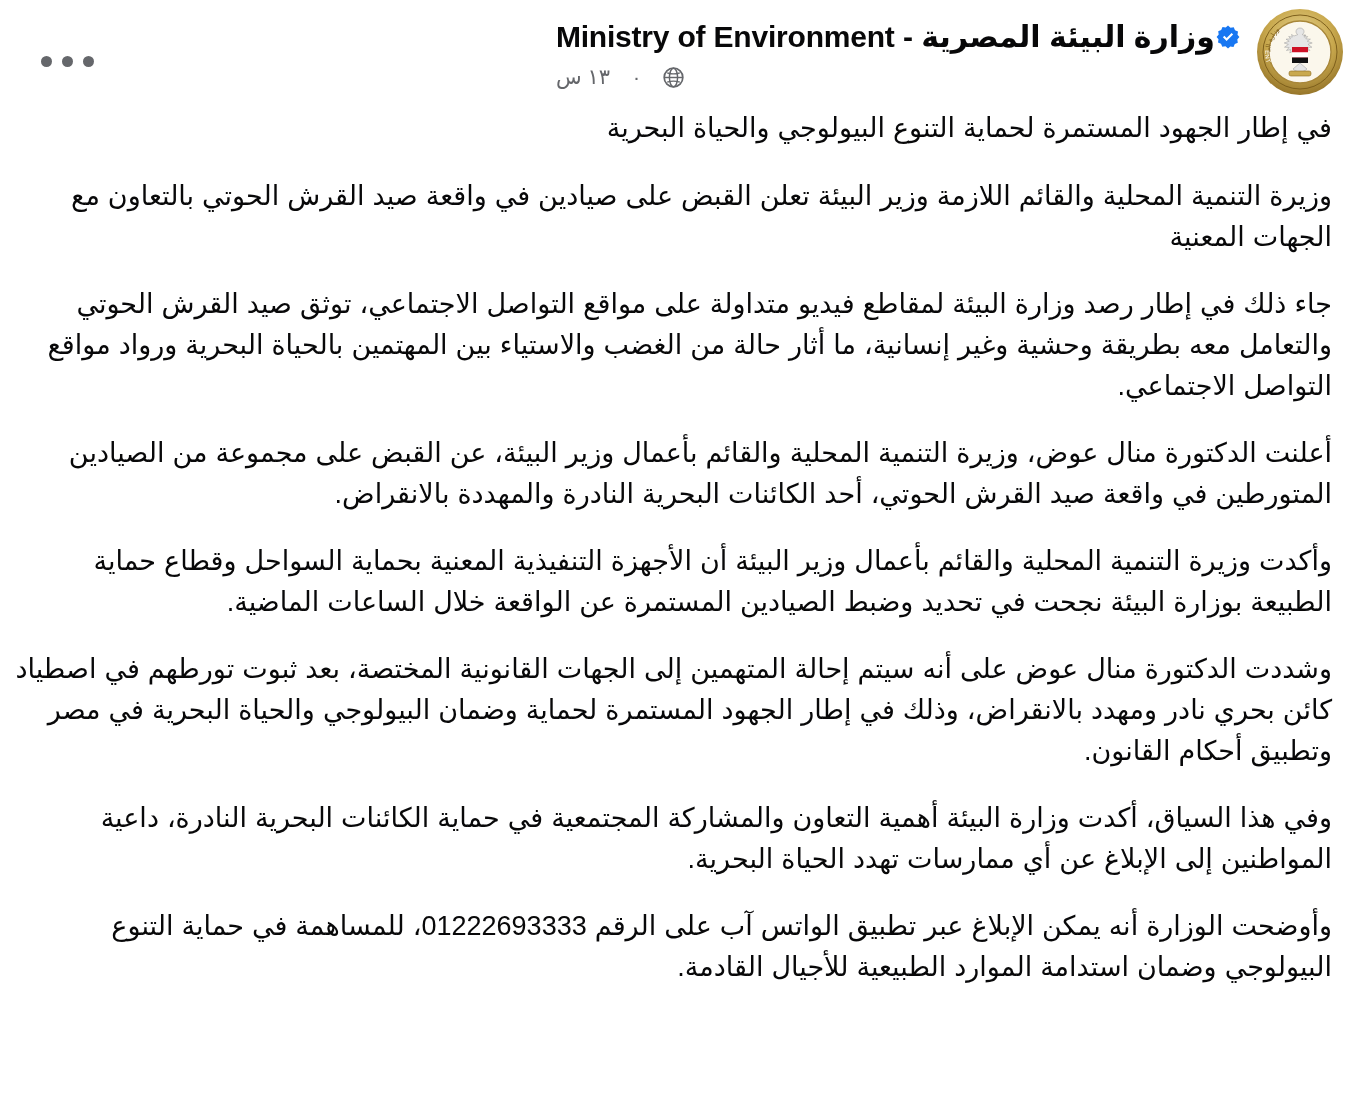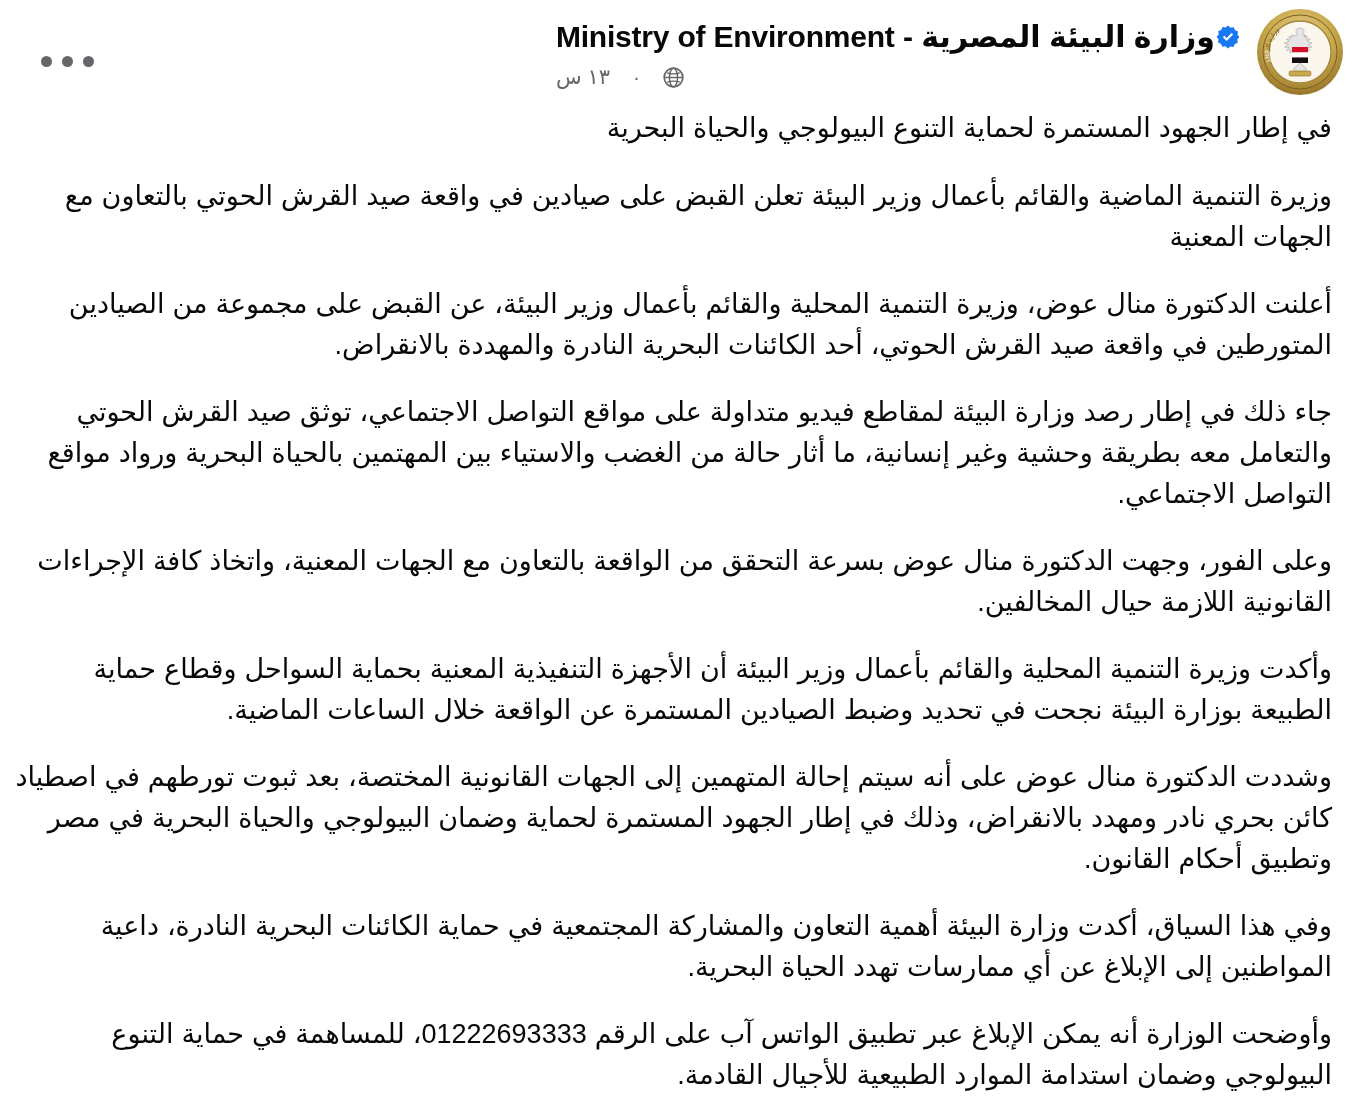--- a/index.html
+++ b/index.html
@@ -186,21 +186,20 @@
         <line x1="1" y1="8" x2="15" y2="8" stroke="#65676b" stroke-width="1.1"></line>
         <path d="M3.2 4.4 Q8 6.2 12.8 4.4" fill="none" stroke="#65676b" stroke-width="1"></path>
         <path d="M3.2 11.6 Q8 9.8 12.8 11.6" fill="none" stroke="#65676b" stroke-width="1"></path>
       </svg>
     </div>
   </div>
 </div>
 
 <div class="post-body">
   <p class="first-line">في إطار الجهود المستمرة لحماية التنوع البيولوجي والحياة البحرية</p>
-  <p>وزيرة التنمية الماضية والقائم بأعمال وزير البيئة تعلن القبض على صيادين في واقعة صيد القرش الحوتي بالتعاون مع الجهات المعنية</p>
+  <p>وزيرة التنمية المحلية والقائم اللازمة وزير البيئة تعلن القبض على صيادين في واقعة صيد القرش الحوتي بالتعاون مع الجهات المعنية</p>
+  <p>جاء ذلك في إطار رصد وزارة البيئة لمقاطع فيديو متداولة على مواقع التواصل الاجتماعي، توثق صيد القرش الحوتي والتعامل معه بطريقة وحشية وغير إنسانية، ما أثار حالة من الغضب والاستياء بين المهتمين بالحياة البحرية ورواد مواقع التواصل الاجتماعي.</p>
   <p>أعلنت الدكتورة منال عوض، وزيرة التنمية المحلية والقائم بأعمال وزير البيئة، عن القبض على مجموعة من الصيادين المتورطين في واقعة صيد القرش الحوتي، أحد الكائنات البحرية النادرة والمهددة بالانقراض.</p>
-  <p>جاء ذلك في إطار رصد وزارة البيئة لمقاطع فيديو متداولة على مواقع التواصل الاجتماعي، توثق صيد القرش الحوتي والتعامل معه بطريقة وحشية وغير إنسانية، ما أثار حالة من الغضب والاستياء بين المهتمين بالحياة البحرية ورواد مواقع التواصل الاجتماعي.</p>
-  <p>وعلى الفور، وجهت الدكتورة منال عوض بسرعة التحقق من الواقعة بالتعاون مع الجهات المعنية، واتخاذ كافة الإجراءات القانونية اللازمة حيال المخالفين.</p>
   <p>وأكدت وزيرة التنمية المحلية والقائم بأعمال وزير البيئة أن الأجهزة التنفيذية المعنية بحماية السواحل وقطاع حماية الطبيعة بوزارة البيئة نجحت في تحديد وضبط الصيادين المستمرة عن الواقعة خلال الساعات الماضية.</p>
   <p>وشددت الدكتورة منال عوض على أنه سيتم إحالة المتهمين إلى الجهات القانونية المختصة، بعد ثبوت تورطهم في اصطياد كائن بحري نادر ومهدد بالانقراض، وذلك في إطار الجهود المستمرة لحماية وضمان البيولوجي والحياة البحرية في مصر وتطبيق أحكام القانون.</p>
   <p>وفي هذا السياق، أكدت وزارة البيئة أهمية التعاون والمشاركة المجتمعية في حماية الكائنات البحرية النادرة، داعية المواطنين إلى الإبلاغ عن أي ممارسات تهدد الحياة البحرية.</p>
   <p>وأوضحت الوزارة أنه يمكن الإبلاغ عبر تطبيق الواتس آب على الرقم 01222693333، للمساهمة في حماية التنوع البيولوجي وضمان استدامة الموارد الطبيعية للأجيال القادمة.</p>
 </div>
 
 </body></html>

